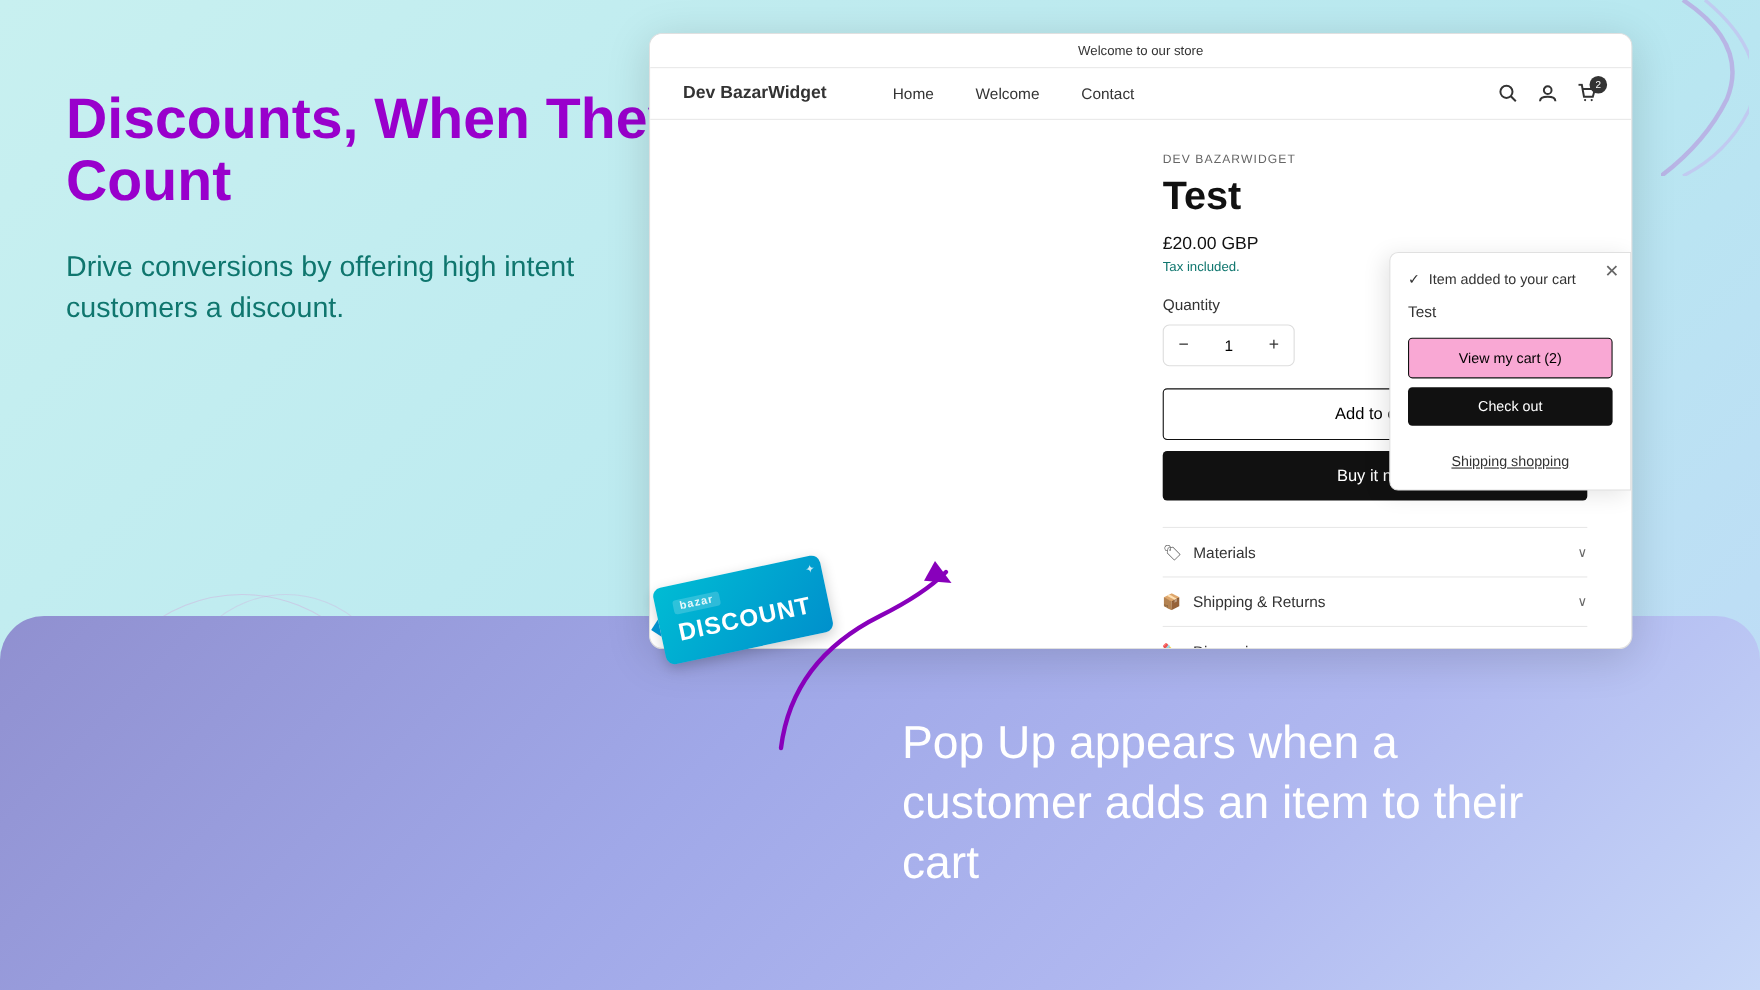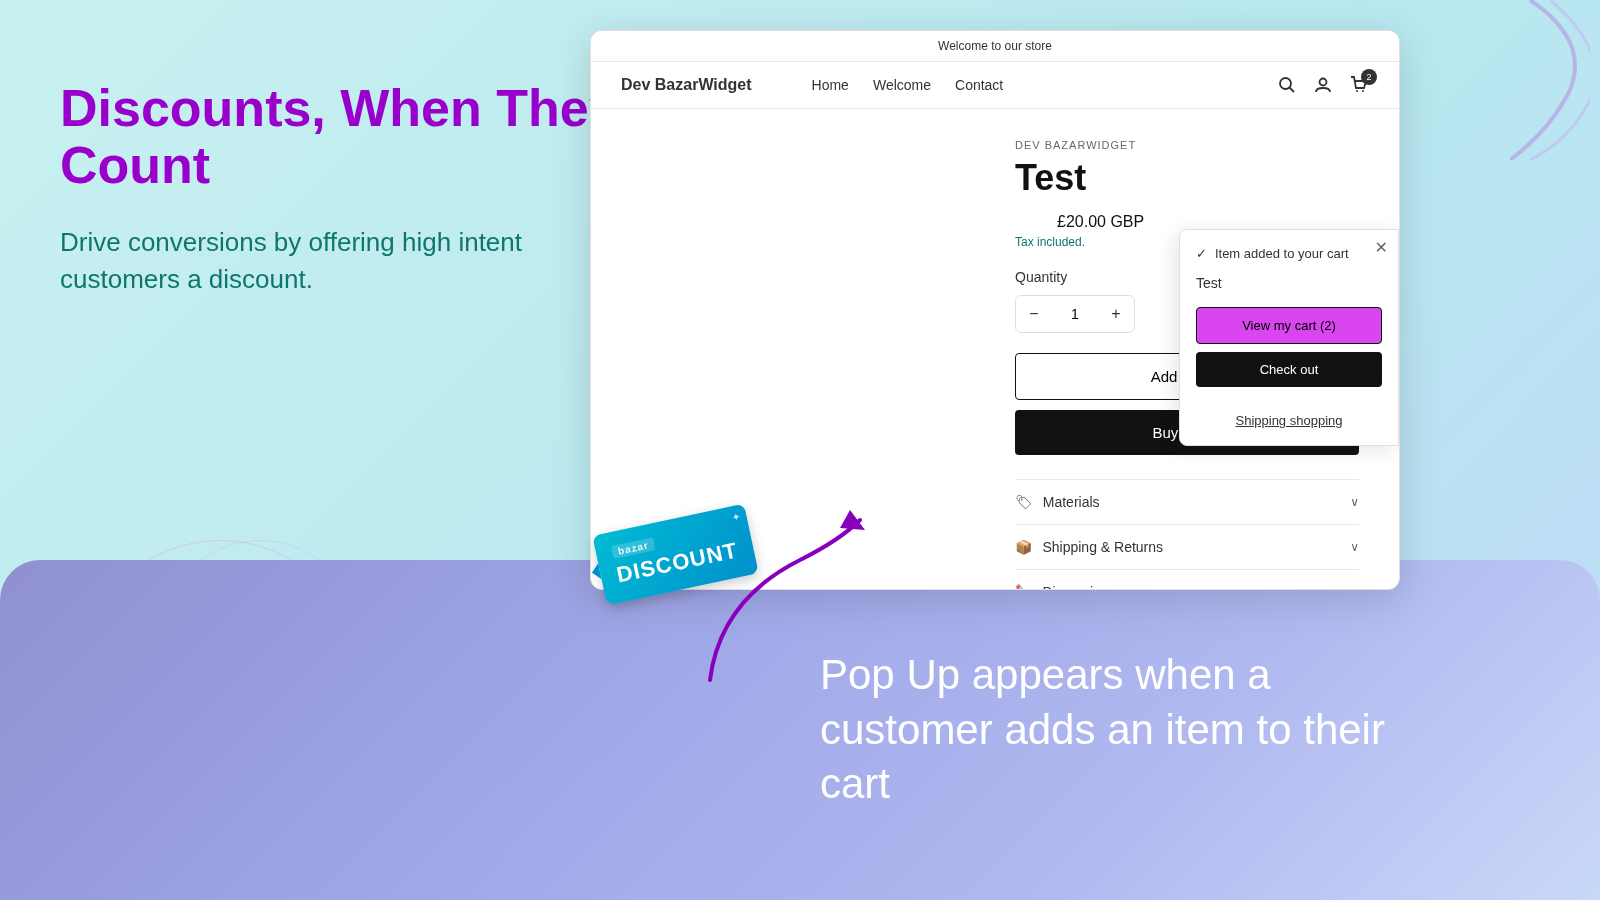--- a/index.html
+++ b/index.html
@@ -94,21 +94,21 @@
       color: #0f766e;
       font-weight: 400;
       line-height: 1.4;
     }
 
     
     .store-window {
       position: absolute;
       top: 30px;
       left: 590px;
-      width: 810px;
+      width: 894px;
       height: 560px;
       background: white;
       border-radius: 12px;
       box-shadow: 0 8px 40px rgba(0,0,0,0.15);
       overflow: hidden;
       border: 1px solid #e0e0e0;
     }
 
     
     .announcement-bar {
@@ -131,21 +131,21 @@
 
     .store-logo {
       font-size: 16px;
       font-weight: 600;
       color: #333;
       margin-right: 60px;
     }
 
     .store-nav {
       display: flex;
-      gap: 24px;
+      gap: 38px;
       align-items: flex-end;
     }
 
     .store-nav a {
       font-size: 14px;
       color: #333;
       text-decoration: none;
     }
 
     .header-icons {
@@ -216,21 +216,20 @@
       font-size: 36px;
       font-weight: 600;
       color: #111;
       margin-bottom: 14px;
     }
 
     .product-price {
       font-size: 16px;
       color: #111;
       margin-bottom: 4px;
-      margin-left: 42px;
     }
 
     .product-tax {
       font-size: 12px;
       color: #0f766e;
       margin-bottom: 20px;
     }
 
     .quantity-label {
       font-size: 14px;
@@ -363,21 +362,21 @@
       font-size: 14px;
       color: #333;
       margin-bottom: 16px;
       font-weight: 400;
     }
 
     .btn-view-cart {
       width: 100%;
       padding: 10px;
       border: 1.5px solid #111;
-      background: #d946ef;
+      background: #f9a8d4;
       font-size: 13px;
       font-weight: 500;
       cursor: pointer;
       border-radius: 4px;
       margin-bottom: 8px;
     }
 
     .btn-checkout {
       width: 100%;
       padding: 10px;

